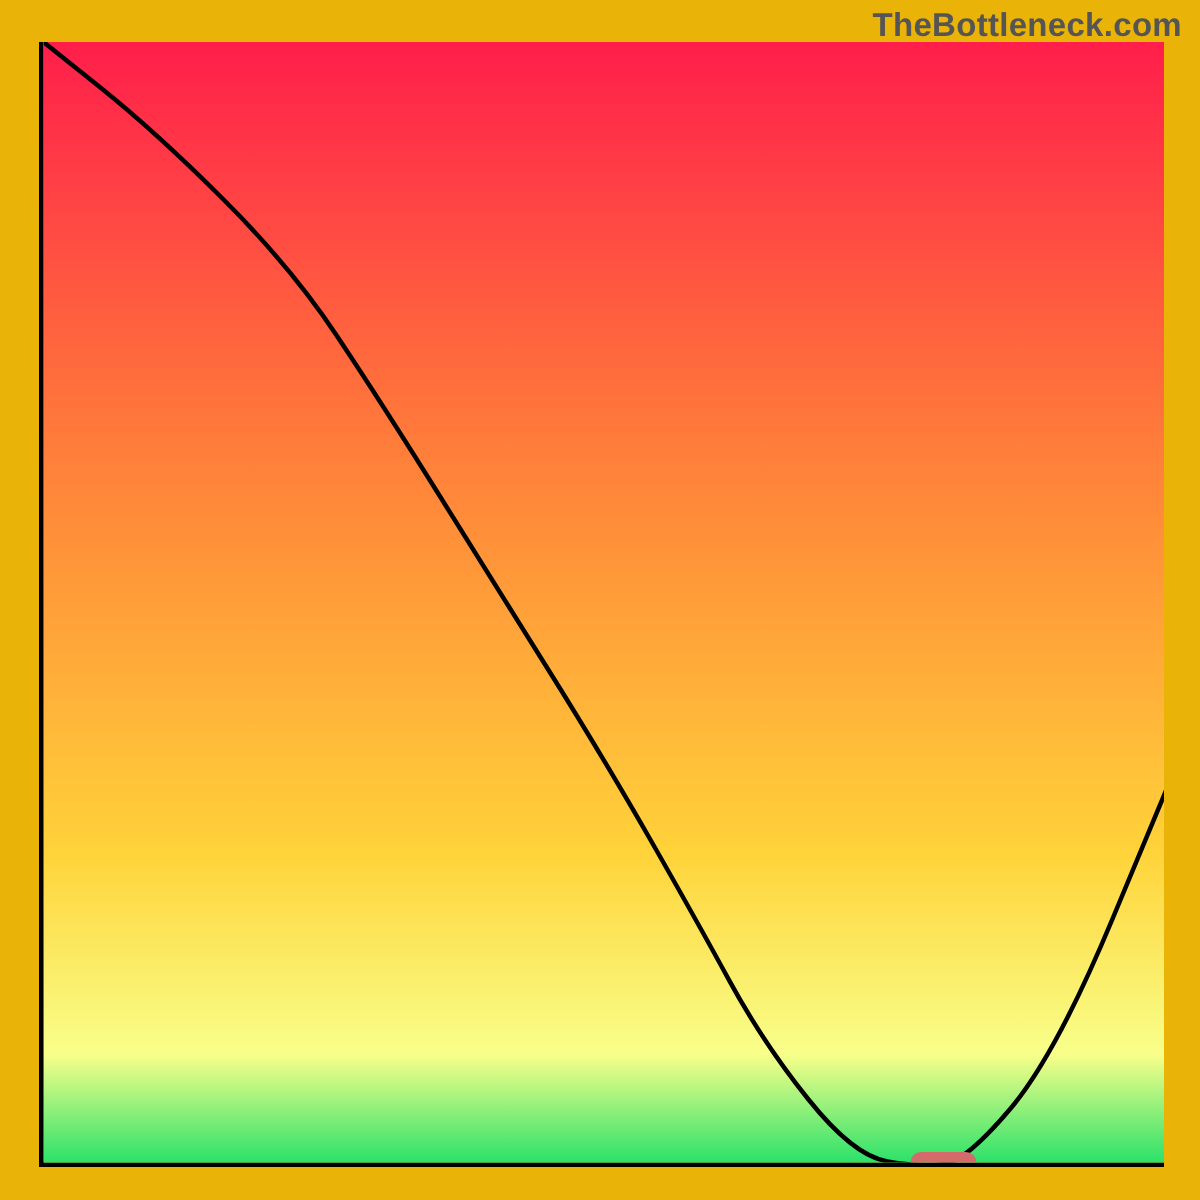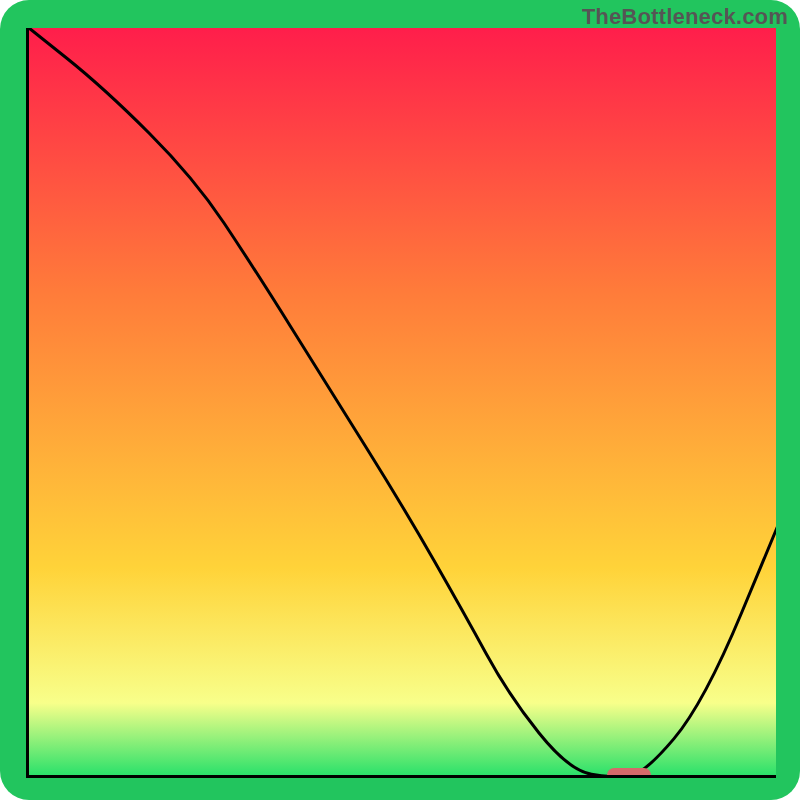--- a/index.html
+++ b/index.html
@@ -1,22 +1,21 @@
 <!DOCTYPE html>
 <html><head>
 <meta charset="utf-8">
 <style>
   * { margin: 0; padding: 0; box-sizing: border-box; }
   html, body { width: 800px; height: 800px; overflow: hidden; background: #fff; }
   .frame {
     position: relative;
     width: 800px;
     height: 800px;
-    background: #22c55e;
-    border-radius: 29px;
+    background: #eab308;
   }
   .watermark {
     position: absolute;
     top: 4px;
     right: 12px;
     font-family: Arial, Helvetica, sans-serif;
     font-size: 22px;
     font-weight: 600;
     color: #555;
     letter-spacing: 0.2px;

